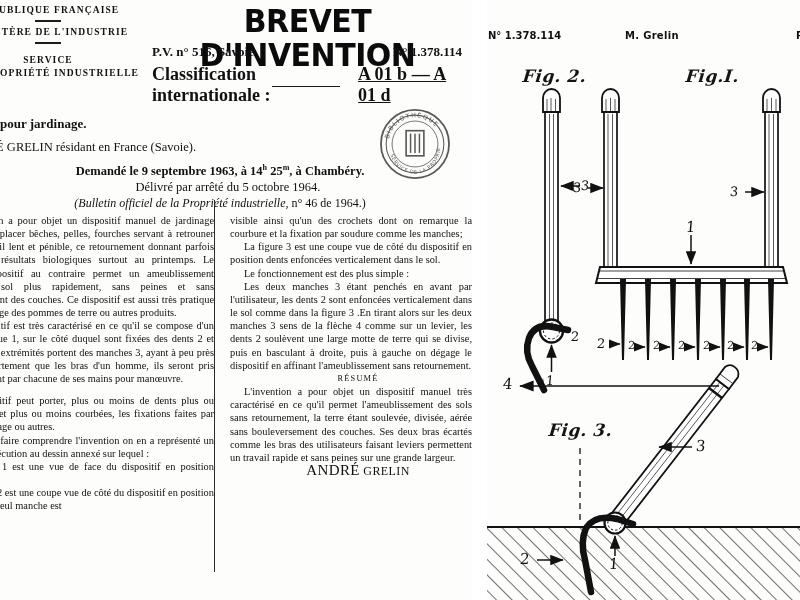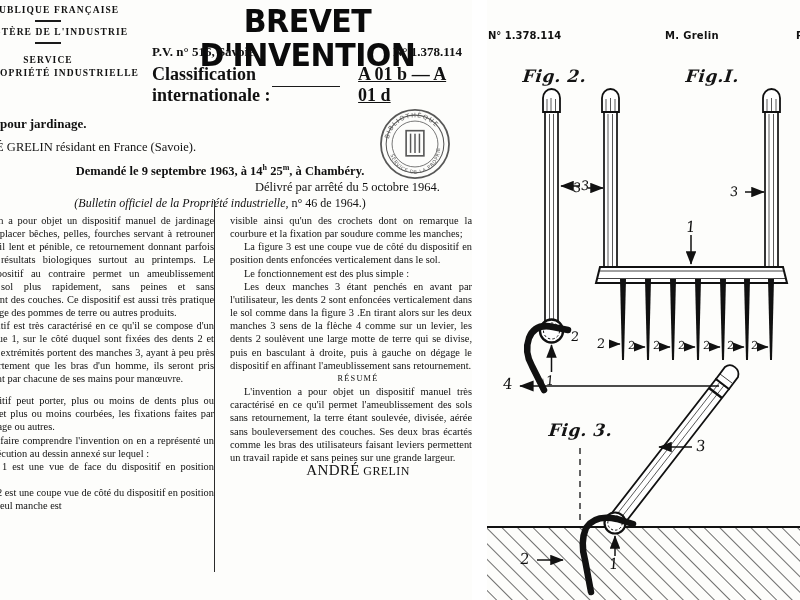--- a/index.html
+++ b/index.html
@@ -72,21 +72,21 @@
     position:absolute;left:-56px;top:140px;width:330px;
     font-size:12.5px;white-space:nowrap;
   }
 
   .date-line{
     position:absolute;left:0px;top:163px;width:440px;text-align:center;
     font-weight:bold;font-size:12.5px;white-space:nowrap;
   }
   .date-line sup{font-size:8px;vertical-align:super;}
   .deliv-line{
-    position:absolute;left:0px;top:180px;width:440px;text-align:right;
+    position:absolute;left:8px;top:180px;width:440px;text-align:center;
     font-size:12.5px;white-space:nowrap;
   }
   .bulletin-line{
     position:absolute;left:0px;top:196px;width:440px;text-align:center;
     font-size:12px;font-style:italic;white-space:nowrap;
   }
   .bulletin-line .rom{font-style:normal;}
 
   
   .lib-stamp{
@@ -123,21 +123,21 @@
   }
   .signature .sc{font-size:15px;}
 
   
   .plate-hdr{
     position:absolute;left:0;top:30px;width:313px;height:20px;
     font-family:"DejaVu Sans", sans-serif;
     font-weight:bold;font-size:10px;
   }
   .plate-no{position:absolute;left:1px;top:0;white-space:nowrap;}
-  .plate-name{position:absolute;left:138px;top:0;white-space:nowrap;letter-spacing:.3px;margin-left:40px;}
+  .plate-name{position:absolute;left:138px;top:0;white-space:nowrap;letter-spacing:.3px;}
   .plate-planche{position:absolute;left:309px;top:0;white-space:nowrap;}
 
   
   .fig-cap{
     position:absolute;
     font-family:"DejaVu Serif", serif;
     font-style:italic;font-weight:bold;
     font-size:17px;letter-spacing:.5px;
     transform:skewX(-6deg);
     color:#141414;white-space:nowrap;

